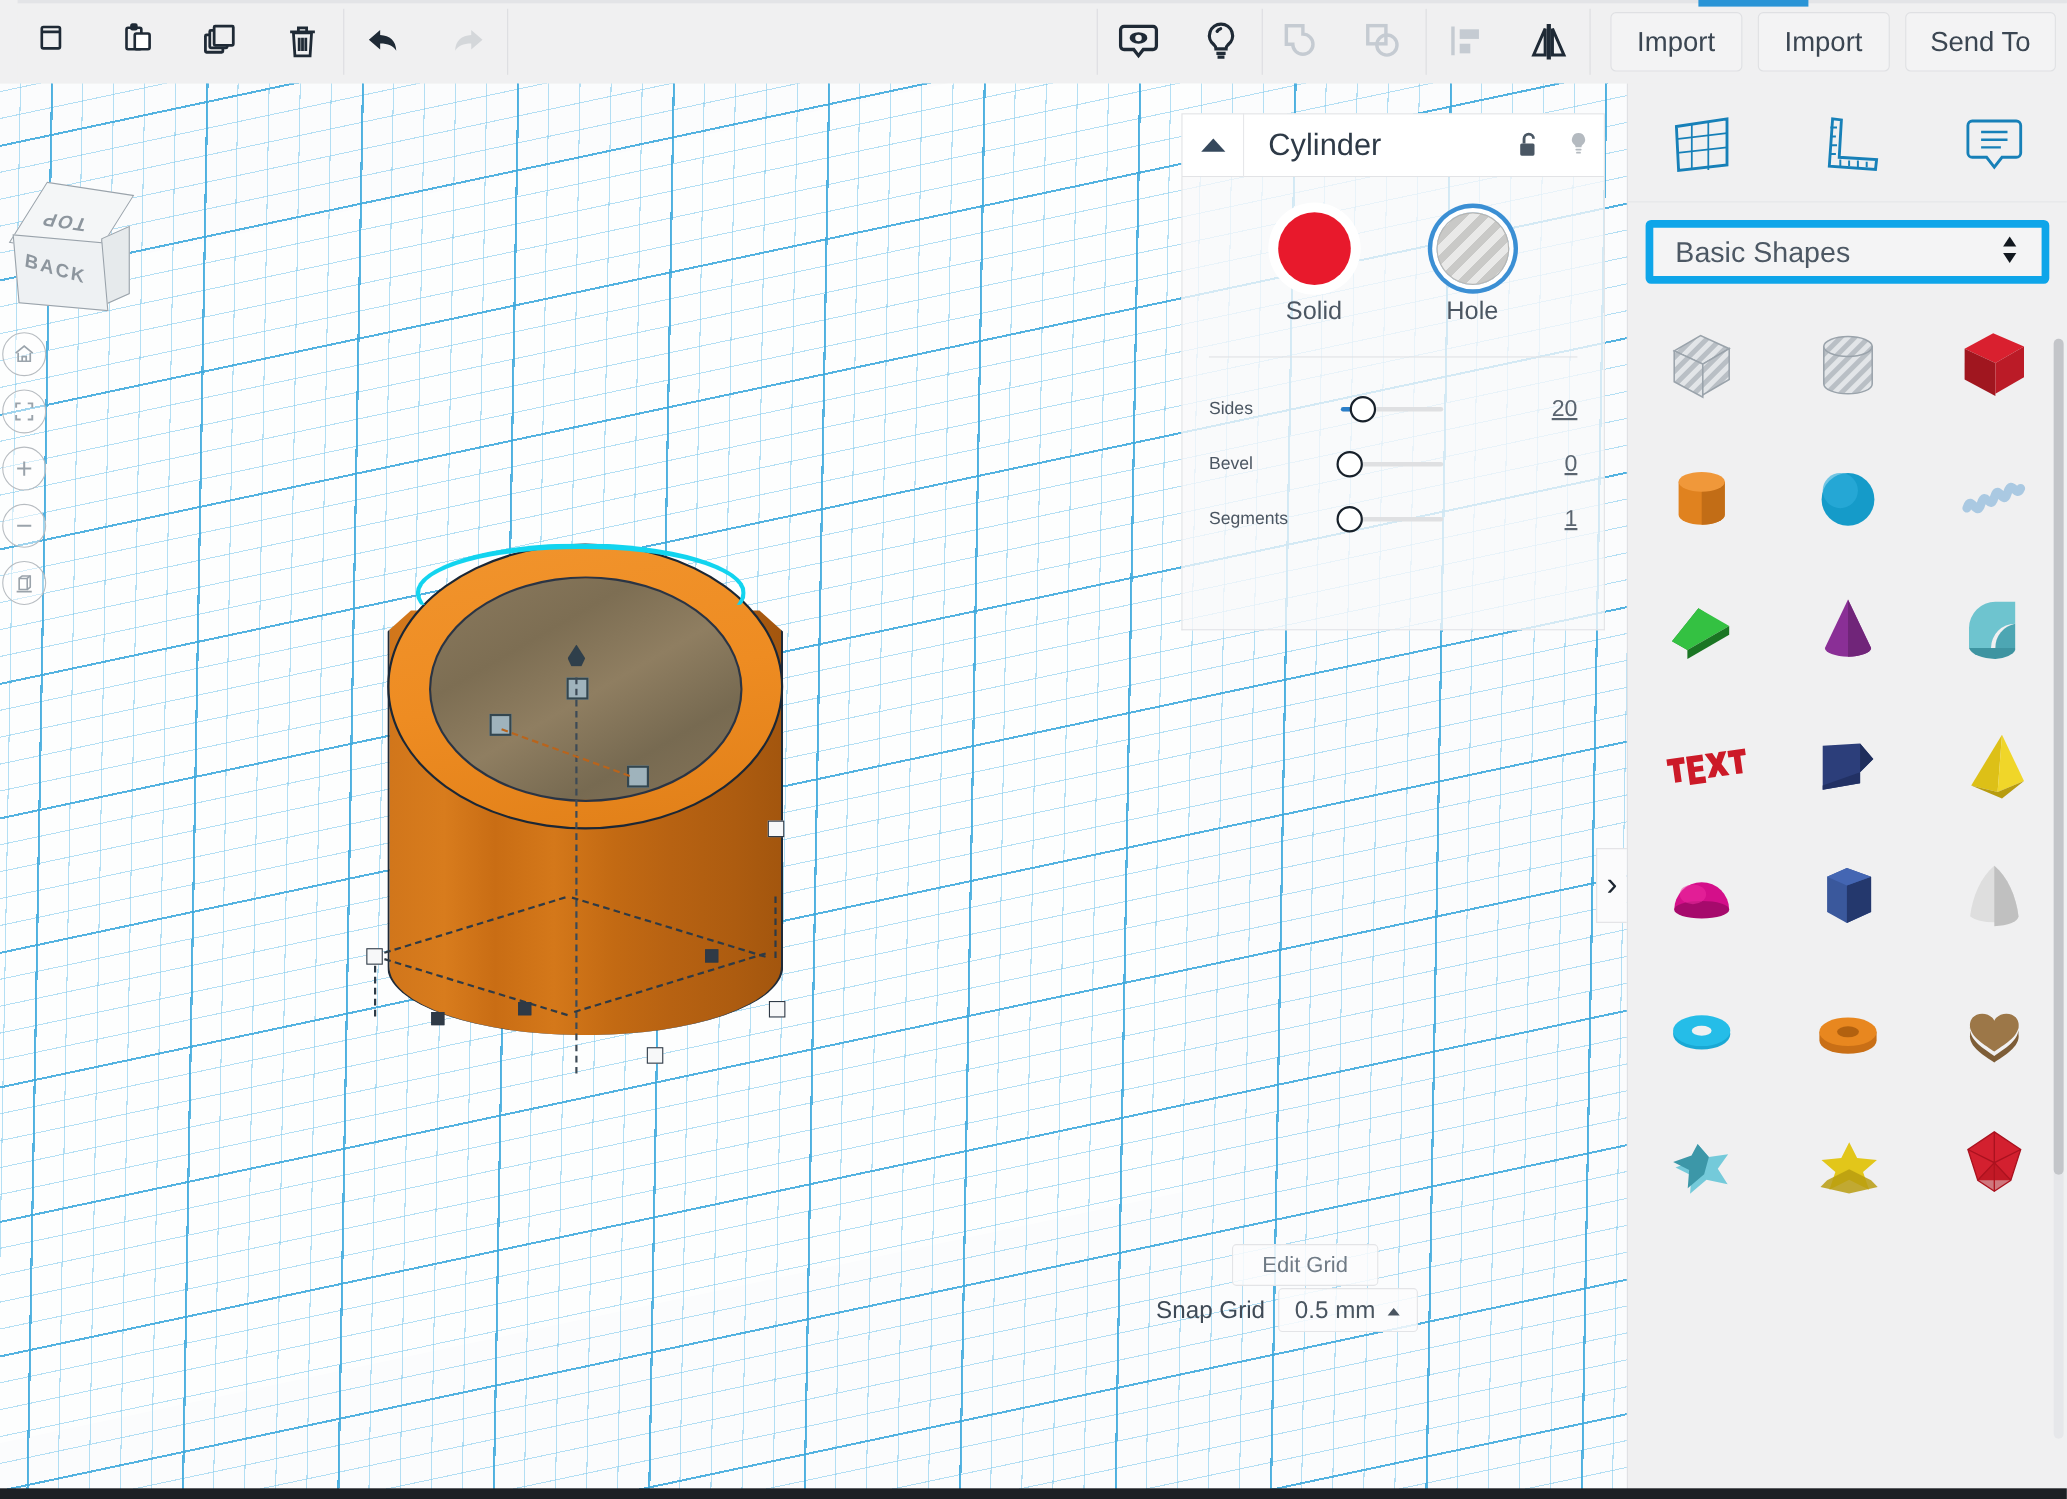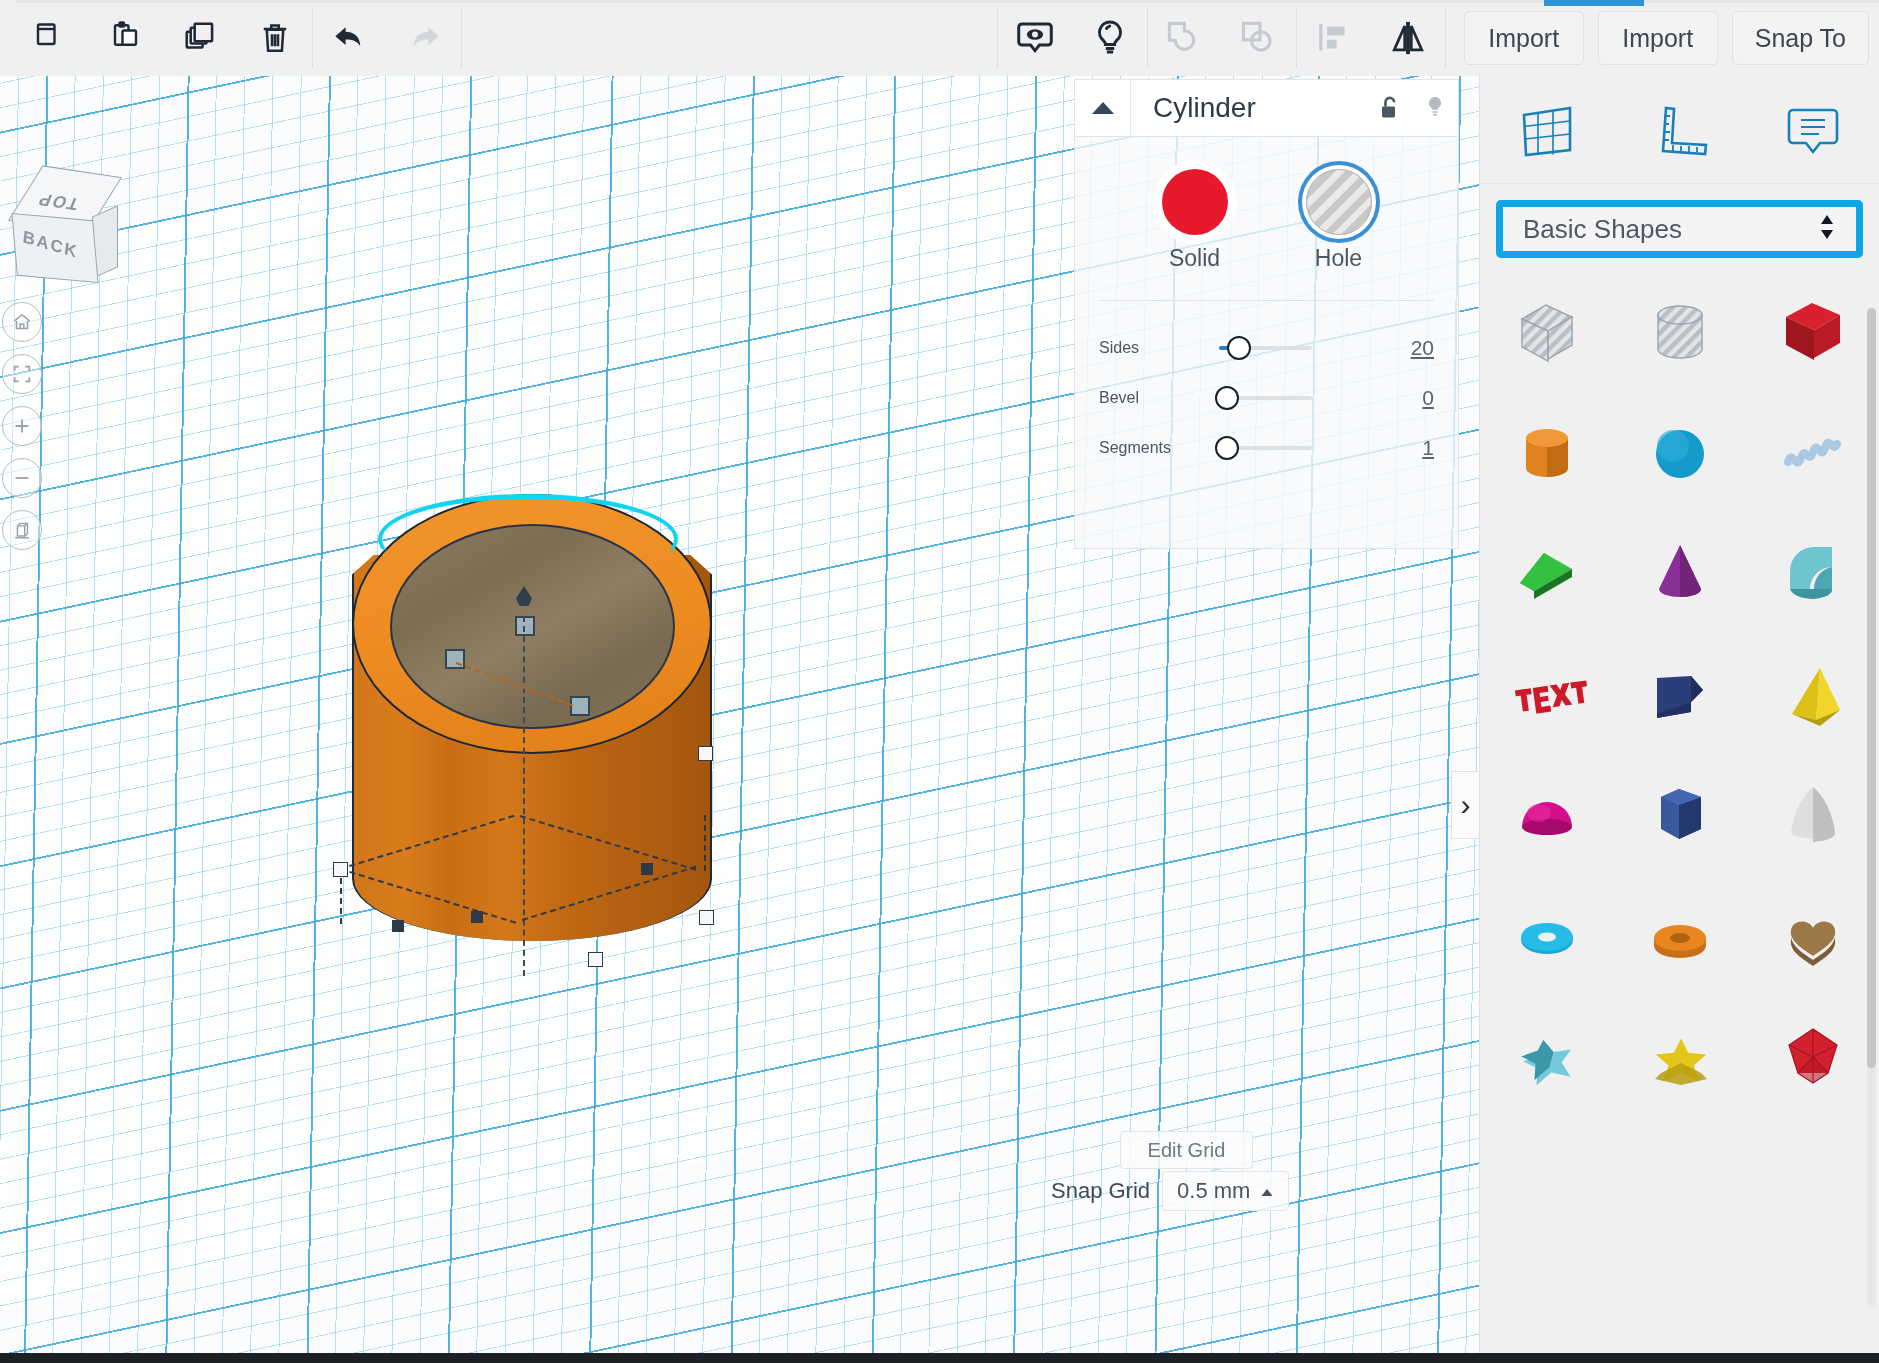--- a/index.html
+++ b/index.html
@@ -110,21 +110,21 @@
   .cone-hdl{ position:absolute; left:186px; top:110px; width:16px; height:20px;
      background:#2f3f4b; clip-path:polygon(50% 0, 100% 62%, 78% 100%, 22% 100%, 0 62%); }
 
   
   .canvas-chevron{ position:absolute; right:0; top:695px; width:28px; height:68px;
      background:#fbfbfc; border:1px solid #e1e2e5; border-right:none;
      display:flex; align-items:center; justify-content:center; cursor:pointer;
      font-size:30px; color:#1c2530; }
 
   
-  .props{ position:absolute; left:1074px; top:79px; width:385px; height:388px; }
+  .props{ position:absolute; left:1074px; top:103px; width:385px; height:388px; }
   .props-head{ height:58px; background:#fff; border:1px solid #e2e3e6;
      display:flex; align-items:center; }
   .ph-collapse{ width:56px; height:58px; border-right:1px solid #e6e7ea;
      display:flex; align-items:center; justify-content:center; cursor:pointer; }
   .ph-title{ flex:1; padding-left:22px; font-size:28px; color:#2e3a47; }
   .ph-icon{ width:46px; height:58px; display:flex; align-items:center;
      justify-content:center; cursor:pointer; }
   .props-body{ height:412px; background:rgba(248,249,250,.78);
      border:1px solid #e2e3e6; border-top:none; position:relative; }
   .mode-row{ display:flex; justify-content:center; gap:78px; padding-top:32px; }
@@ -291,21 +291,21 @@
           <path d="M12 3.2v17.6" stroke="#1f2a36" stroke-width="2.1"></path>
         </svg>
       </div>
     </div>
 
     <div class="tb-sep"></div>
 
     <div class="topbar-right">
       <div class="topbtn">Import</div>
       <div class="topbtn">Import</div>
-      <div class="topbtn">Snap To</div>
+      <div class="topbtn">Send To</div>
     </div>
     <div class="tabmark"></div>
   </div>
 
   <div class="canvas">
     <div class="gridlayer">
       <div class="g-white"></div>
       <div class="g-fine"></div>
       <div class="g-coarse"></div>
     </div>

